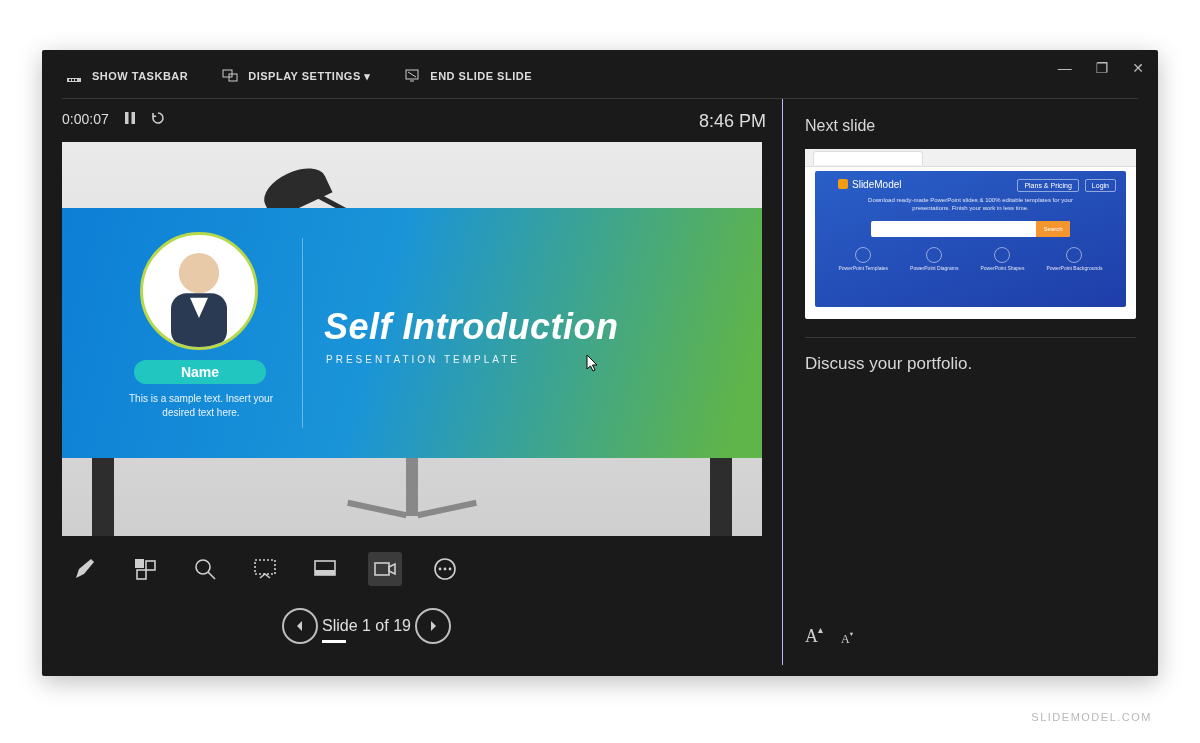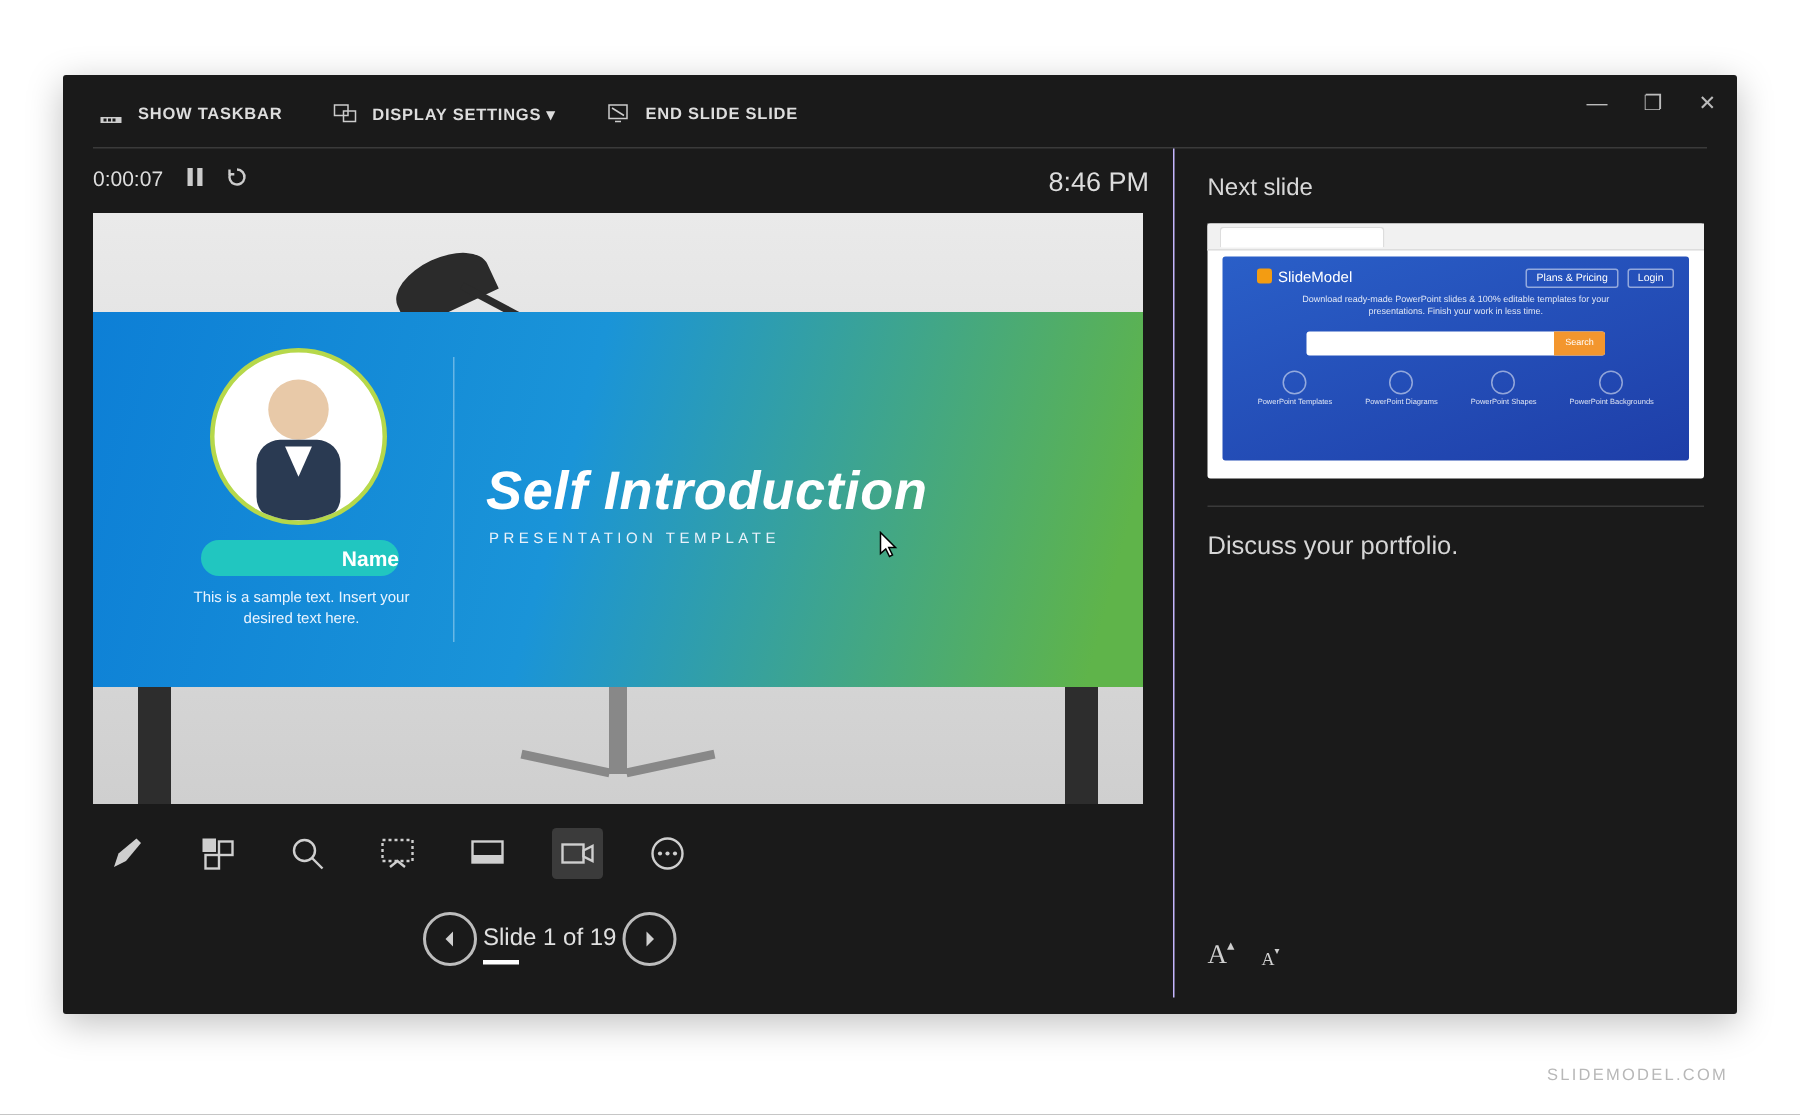--- a/index.html
+++ b/index.html
@@ -39,21 +39,21 @@
   .chairpole { position:absolute; left:50%; bottom:-20px; width:12px; height:70px; background:#888; transform:translateX(-50%);}
   .chairbase { position:absolute; left:50%; bottom:-30px; width:130px; height:20px; transform:translateX(-50%); }
   .chairbase::before,.chairbase::after{content:"";position:absolute;width:60px;height:6px;background:#888;top:0;}
   .chairbase::before{left:0;transform:rotate(12deg);} .chairbase::after{right:0;transform:rotate(-12deg);}
   .banner { position:absolute; left:0; right:0; top:66px; height:250px;
     background:linear-gradient(105deg,#0d7fd6 0%,#1a94d8 45%,#5fb44a 95%); color:#fff; }
   .avatar-ring { position:absolute; left:78px; top:24px; width:118px; height:118px; border-radius:50%;
     border:3px solid #b6d84a; background:#fff; overflow:hidden; }
   .avatar-ring svg { width:100%; height:100%; }
   .name-pill { position:absolute; left:72px; top:152px; width:132px; height:24px; border-radius:12px;
-    background:#21c6c0; color:#fff; text-align:right; font-size:14px; line-height:24px; font-weight:600;}
+    background:#21c6c0; color:#fff; text-align:center; font-size:14px; line-height:24px; font-weight:600;}
   .sample { position:absolute; left:60px; top:184px; width:158px; text-align:center; font-size:10px; line-height:1.35; color:#eaf4ff;}
   .title { position:absolute; left:262px; top:98px; font-size:36px; font-weight:700; color:#fff; letter-spacing:.5px;font-style:italic;}
   .subtitle { position:absolute; left:264px; top:146px; font-size:10px; letter-spacing:3px; color:#e9f2fb; font-weight:500;}
   .vline { position:absolute; left:240px; top:30px; bottom:30px; width:1px; background:rgba(255,255,255,.35);}
   .cursor { position:absolute; left:524px; top:146px; }
   .cursor svg { width:14px; height:18px; fill:#fff; stroke:#000; stroke-width:1;}
   
   .toolrow { display:flex; gap:26px; align-items:center; margin-top:16px; padding-left:6px; }
   .toolrow .tbtn { width:34px; height:34px; display:flex; align-items:center; justify-content:center; cursor:pointer; border-radius:3px;}
   .toolrow .tbtn.sel { background:#3b3b3b; }

